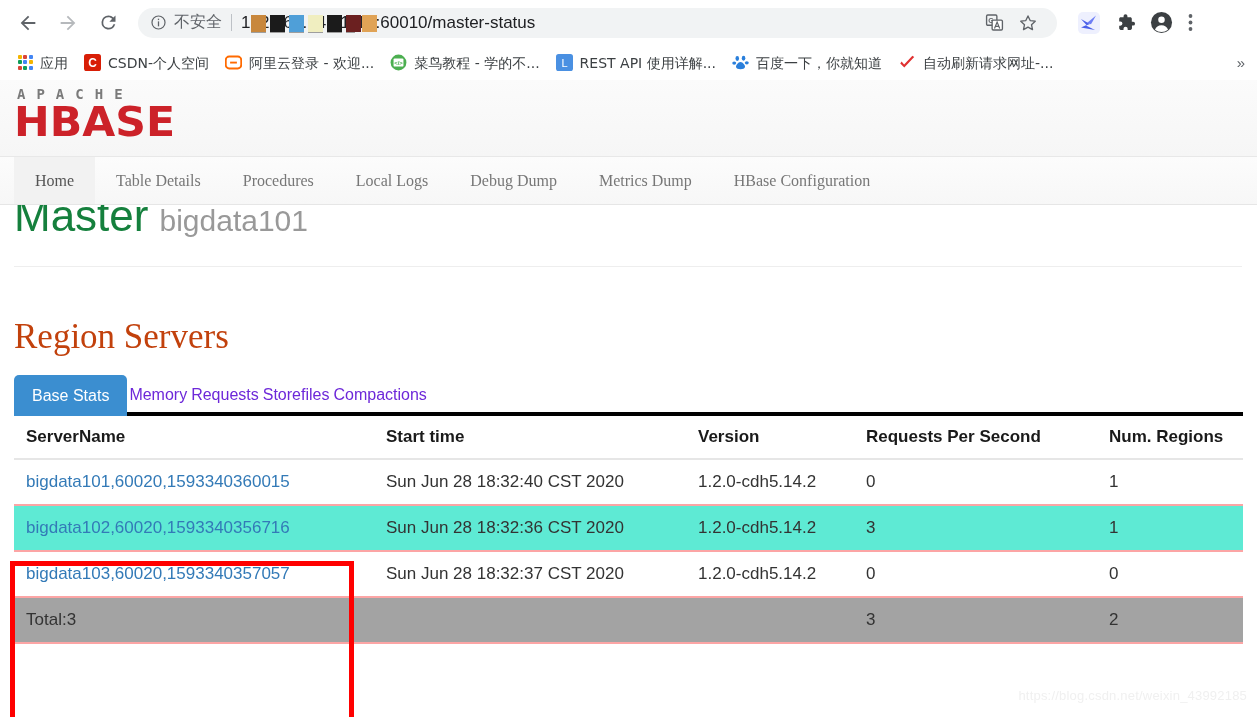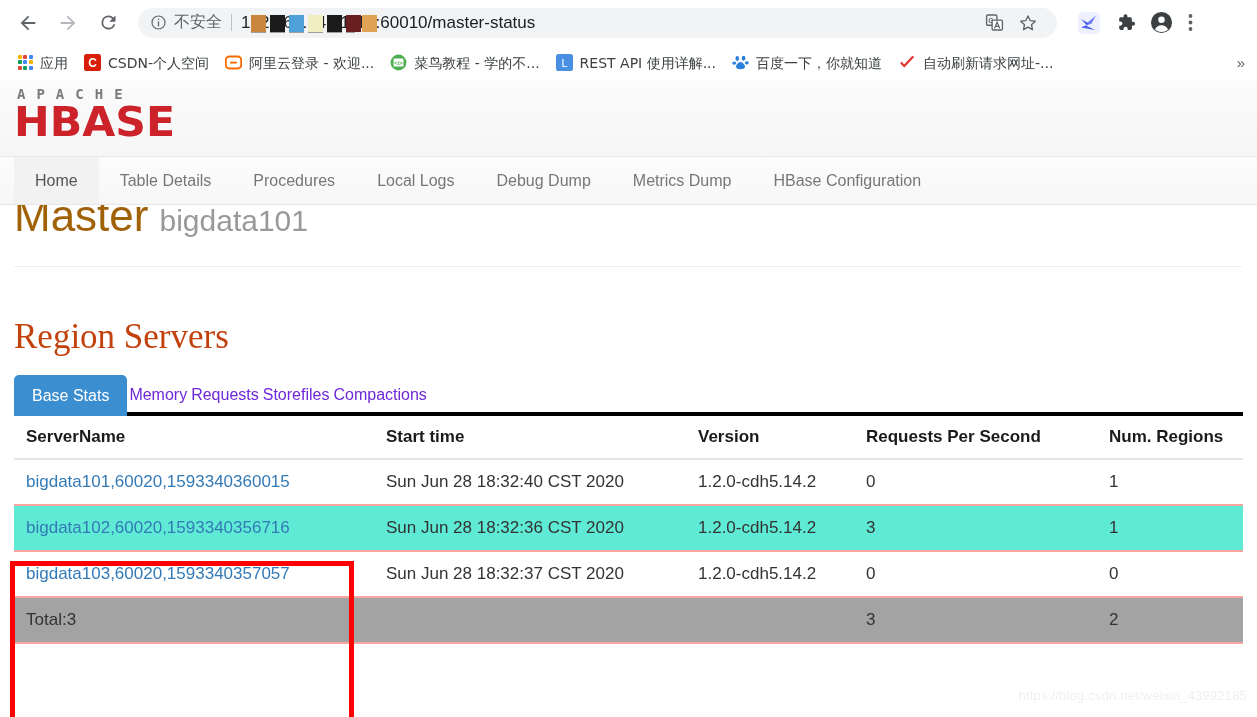--- a/index.html
+++ b/index.html
@@ -151,40 +151,40 @@
     border-bottom: 1px solid #e6e6e6;
     display: flex; align-items: stretch;
     padding-left: 14px;
   }
   .nav-item {
     display: flex; align-items: center;
     padding: 0 21px;
     font-size: 16px;
     color: #777777;
     white-space: nowrap;
-    font-family: Liberation Sans, sans-serif;
+    font-family: Liberation Serif, serif;
   }
   .nav-item.active {
     color: #555555;
     background: #f2f2f2;
   }
 
   .master-head {
     position: relative;
     height: 62px;
     padding-left: 14px;
     overflow: hidden;
   }
   .master-line {
     position: absolute;
     left: 14px; top: -14px;
     white-space: nowrap;
   }
   .master-title {
-    font-size: 44px; color: #a16207;
+    font-size: 44px; color: #15803d;
     font-family: "Liberation Sans", sans-serif;
     font-weight: 400;
   }
   .master-sub {
     font-size: 30px; color: #999999;
     font-family: "Liberation Sans", sans-serif;
     margin-left: 11px;
   }
   .hr-rule {
     position: absolute; left: 14px; bottom: 0;

